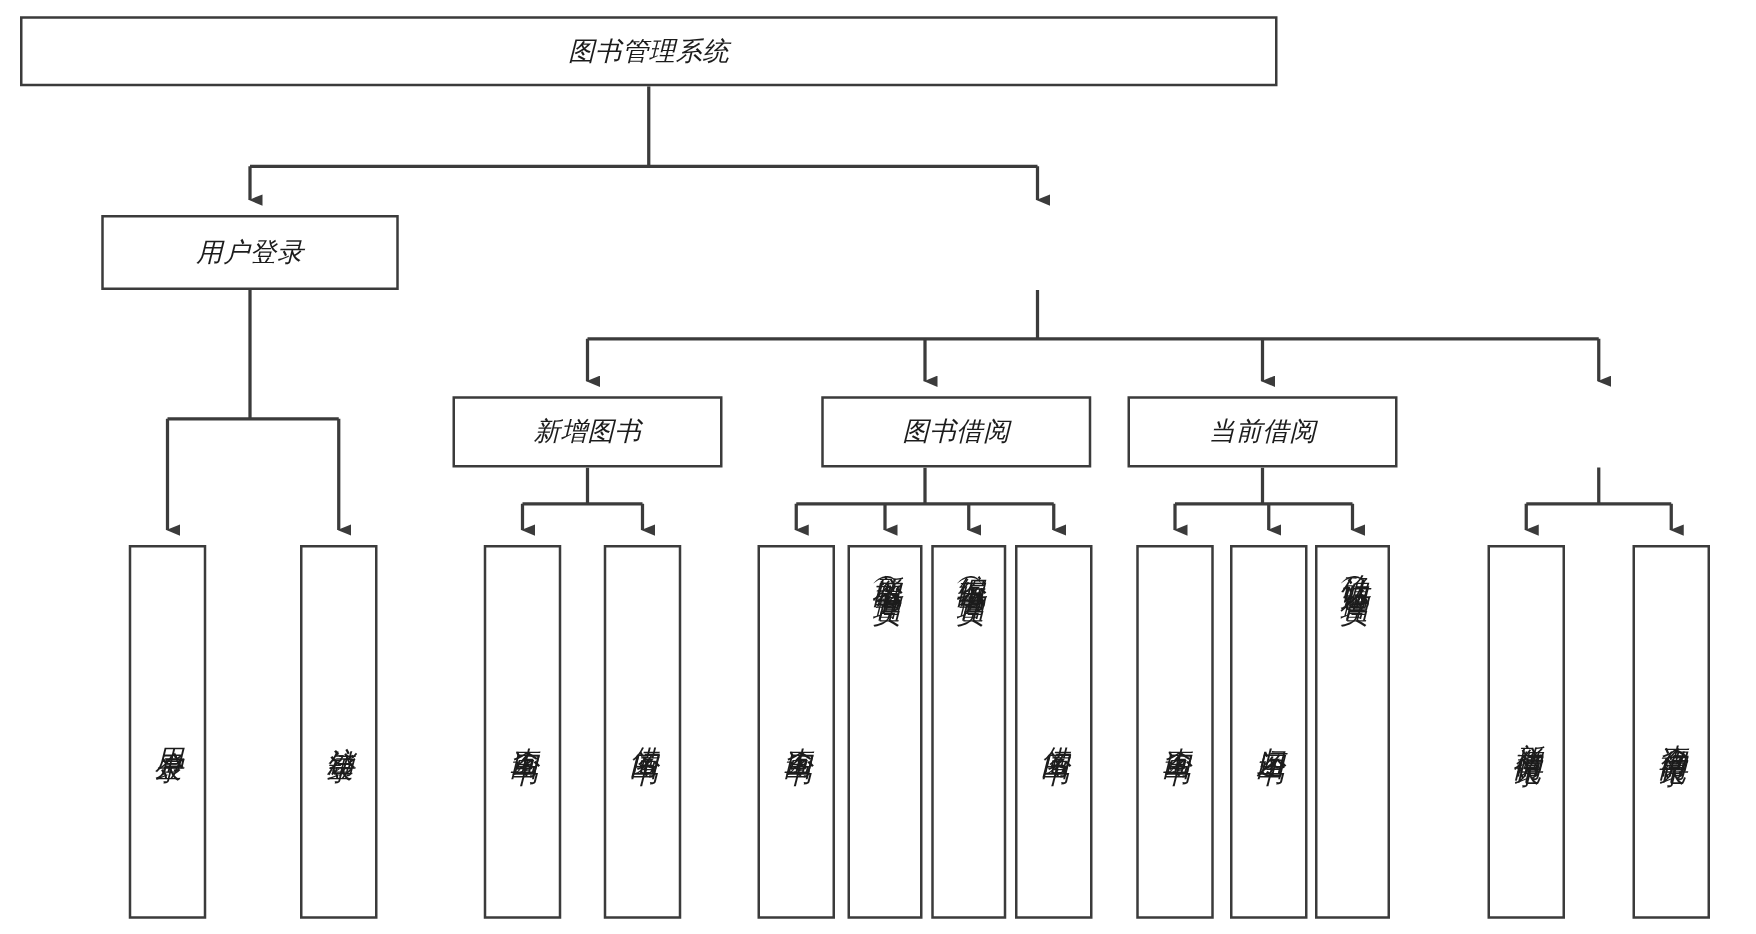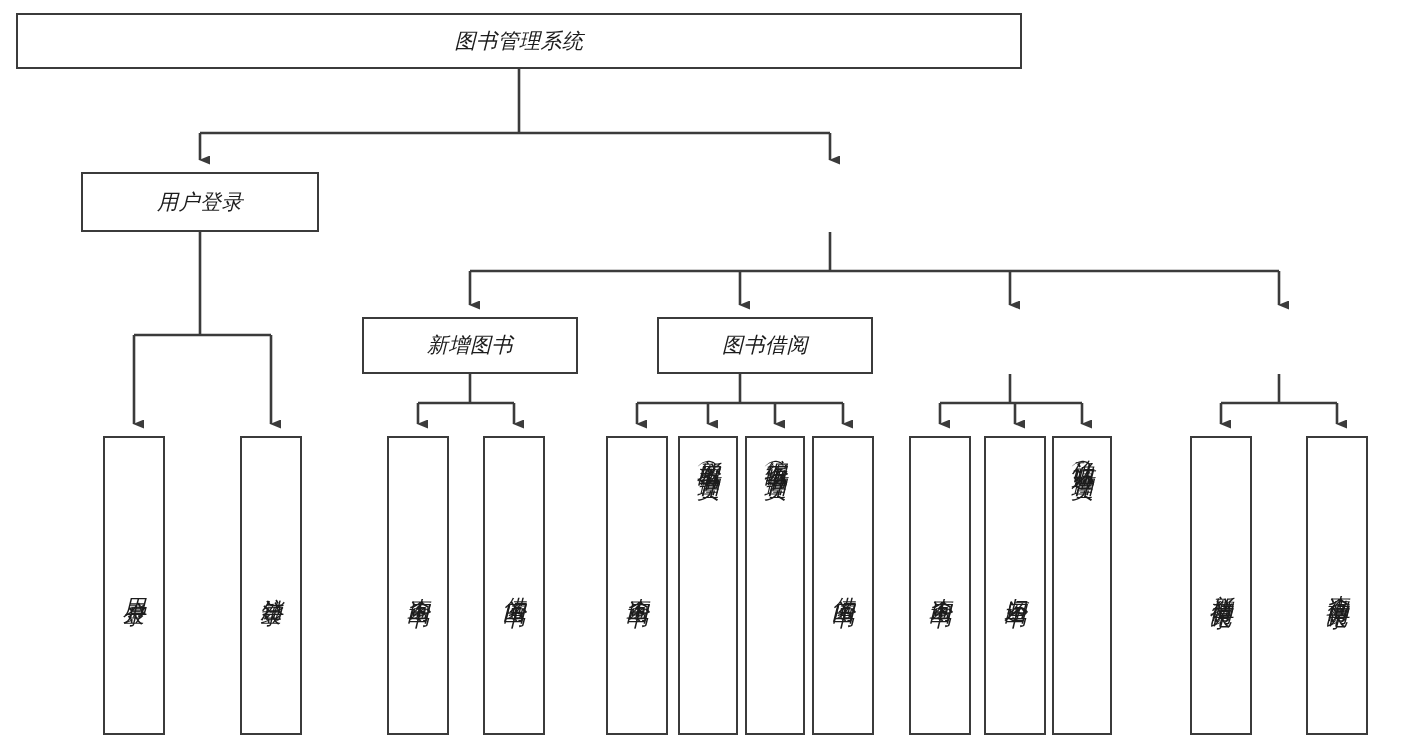--- a/index.html
+++ b/index.html
@@ -141,20 +141,23 @@
   <div class="node horizontal" style="left:81px; top:172px; width:238px; height:60px;">
     <span class="node-label">用户登录</span>
   </div>
 
   <div class="node horizontal" style="left:362px; top:317px; width:216px; height:57px;">
     <span class="node-label">新增图书</span>
   </div>
   <div class="node horizontal" style="left:632px; top:317px; width:216px; height:57px;margin-left:25px;">
     <span class="node-label">图书借阅</span>
   </div>
+  <div class="node horizontal" style="left:902px; top:317px; width:216px; height:57px;">
+    <span class="node-label">当前借阅</span>
+  </div>
 
   <div class="node vertical centered" style="left:103px; top:436px; width:62px; height:299px;">
     <span class="node-label">用户登录</span>
   </div>
   <div class="node vertical centered" style="left:240px; top:436px; width:62px; height:299px;">
     <span class="node-label">注销登录</span>
   </div>
 
   <div class="node vertical centered" style="left:387px; top:436px; width:62px; height:299px;">
     <span class="node-label">查询图书</span>

